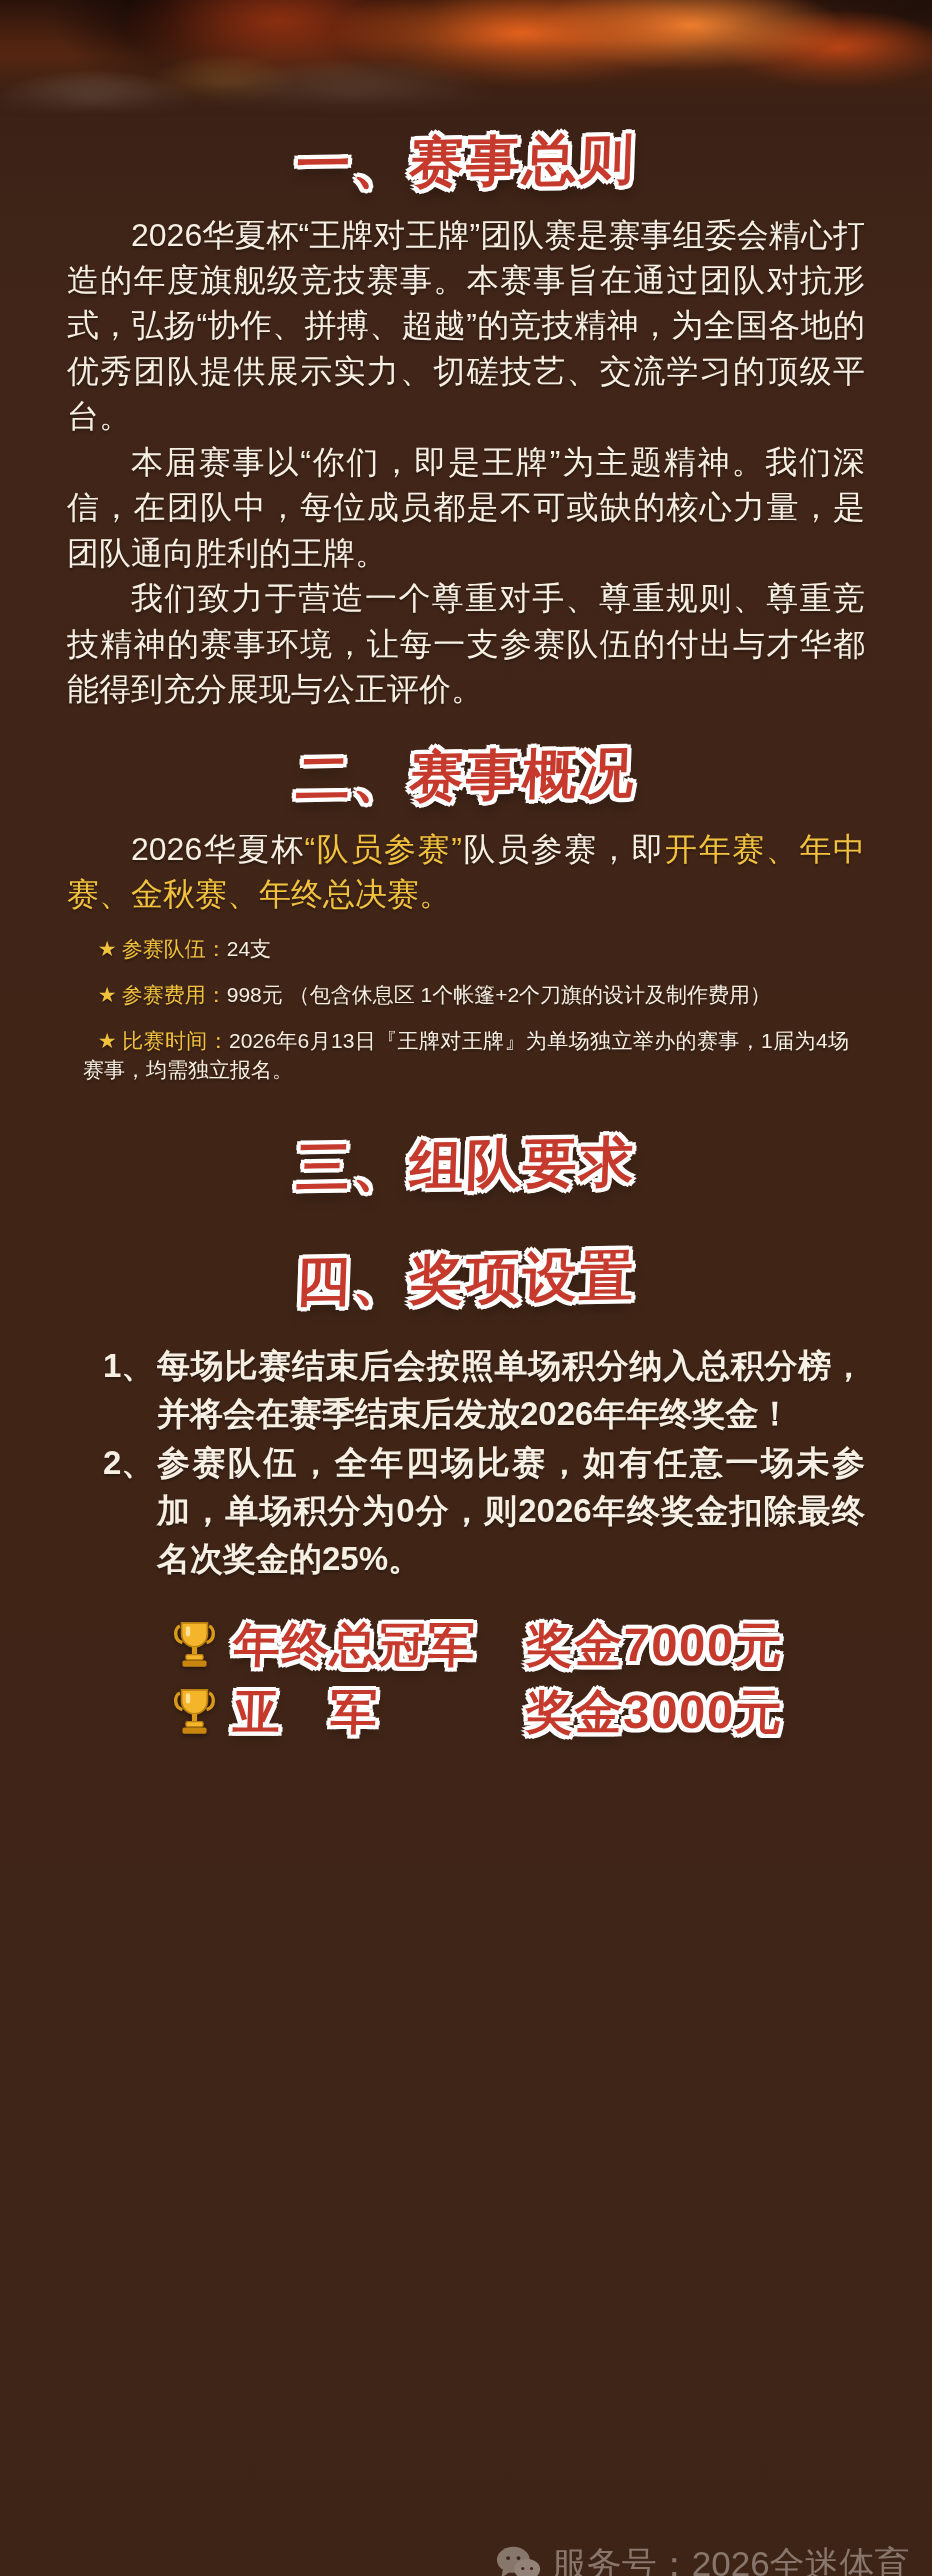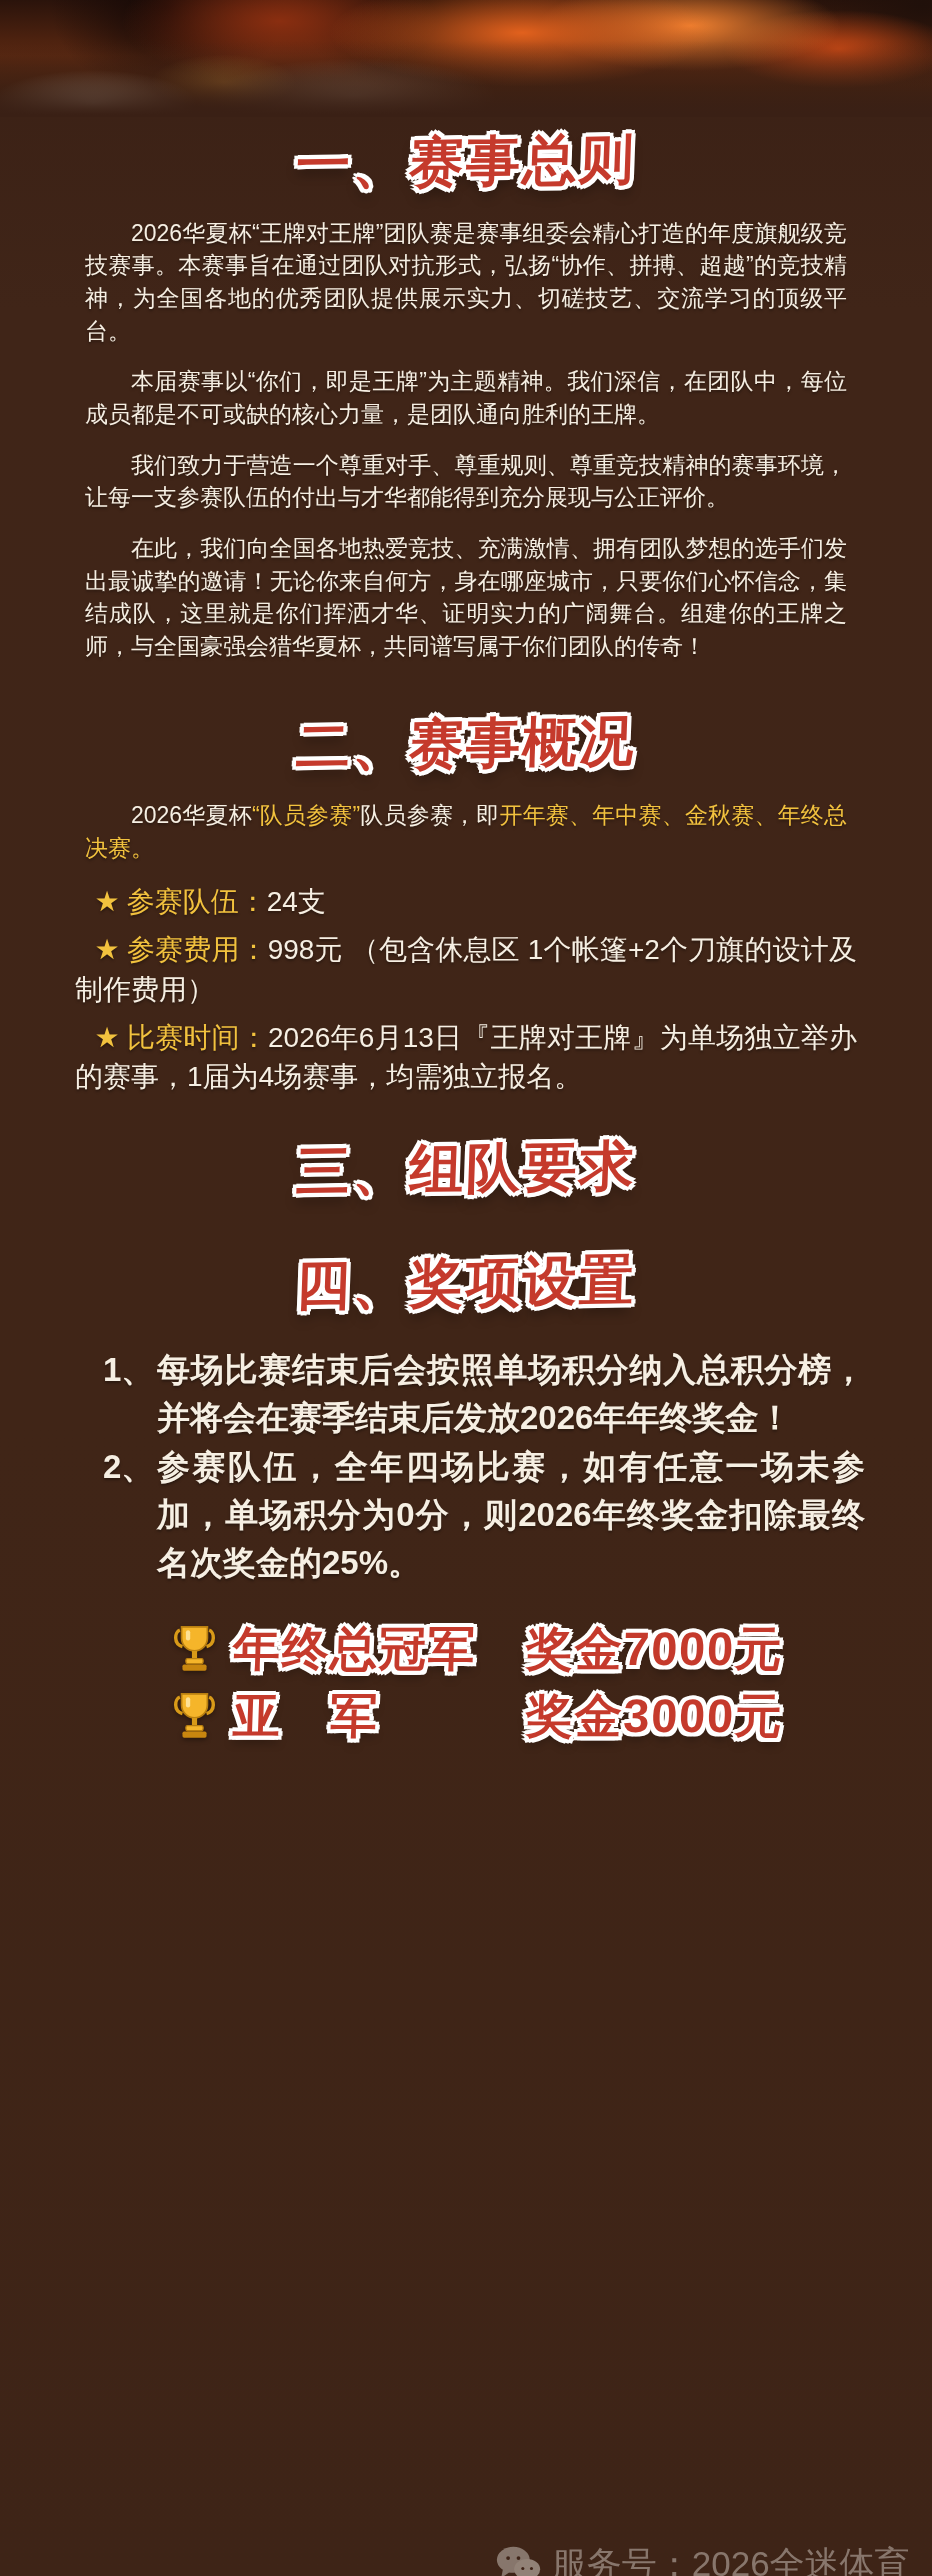--- a/index.html
+++ b/index.html
@@ -40,27 +40,27 @@
     color:#c53a2c;
     transform:skewX(-3deg) rotate(-1deg);
     text-shadow:
       -3.5px -3.5px 0 #fff, 3.5px -3.5px 0 #fff, -3.5px 3.5px 0 #fff, 3.5px 3.5px 0 #fff,
       -4.3px 0 0 #fff, 4.3px 0 0 #fff, 0 -4.3px 0 #fff, 0 4.3px 0 #fff,
       0 8.6px 12px rgba(0,0,0,.38);
   }
   
   .content{padding:0 67px;}
   .body-p{
-    margin:18px;font-size:23px;line-height:1.42;
+    margin:0;font-size:32px;line-height:1.42;
     text-align:justify;text-indent:2em;
     text-shadow:0 1.7px 2.6px rgba(0,0,0,.35);
   }
   .gold{color:#f2c23e;}
   .bullet{
-    margin:8px;font-size:28px;line-height:1.42;
+    margin:16px;font-size:21px;line-height:1.42;
     text-align:justify;text-indent:.7em;
     text-shadow:0 1.7px 2.6px rgba(0,0,0,.35);
   }
   .bullet .star{color:#f2c23e;margin-right:.25em;}
   .bullet .lbl{color:#f2c23e;}
   .award-item{
     display:flex;margin:0 0 0 36px;
     font-size:33px;line-height:1.46;font-weight:bold;
     text-shadow:0 1.7px 2.6px rgba(0,0,0,.35);
   }
@@ -96,21 +96,20 @@
 
 <div class="poster">
 
   <div class="hero"></div>
 
   <h1 class="sec-title">一、赛事总则</h1>
   <div class="content">
     <p class="body-p">2026华夏杯“王牌对王牌”团队赛是赛事组委会精心打造的年度旗舰级竞技赛事。本赛事旨在通过团队对抗形式，弘扬“协作、拼搏、超越”的竞技精神，为全国各地的优秀团队提供展示实力、切磋技艺、交流学习的顶级平台。</p>
     <p class="body-p">本届赛事以“你们，即是王牌”为主题精神。我们深信，在团队中，每位成员都是不可或缺的核心力量，是团队通向胜利的王牌。</p>
     <p class="body-p">我们致力于营造一个尊重对手、尊重规则、尊重竞技精神的赛事环境，让每一支参赛队伍的付出与才华都能得到充分展现与公正评价。</p>
-    <p class="body-p">在此，我们向全国各地热爱竞技、充满激情、拥有团队梦想的选手们发出最诚挚的邀请！无论你来自何方，身在哪座城市，只要你们心怀信念，集结成队，这里就是你们挥洒才华、证明实力的广阔舞台。组建你的王牌之师，与全国豪强会猎华夏杯，共同谱写属于你们团队的传奇！</p>
   </div>
 
   <div class="spacer-md"></div>
 
   <h1 class="sec-title">二、赛事概况</h1>
   <div class="content">
     <p class="body-p"><span>2026华夏杯</span><span class="gold">“队员参赛”</span><span>队员参赛，即</span><span class="gold">开年赛、年中赛、金秋赛、年终总决赛。</span></p>
     <p class="bullet"><span class="star">★</span><span class="lbl">参赛队伍：</span><span>24支</span></p>
     <p class="bullet"><span class="star">★</span><span class="lbl">参赛费用：</span><span>998元 （包含休息区 1个帐篷+2个刀旗的设计及制作费用）</span></p>
     <p class="bullet"><span class="star">★</span><span class="lbl">比赛时间：</span><span>2026年6月13日『王牌对王牌』为单场独立举办的赛事，1届为4场赛事，均需独立报名。</span></p>

